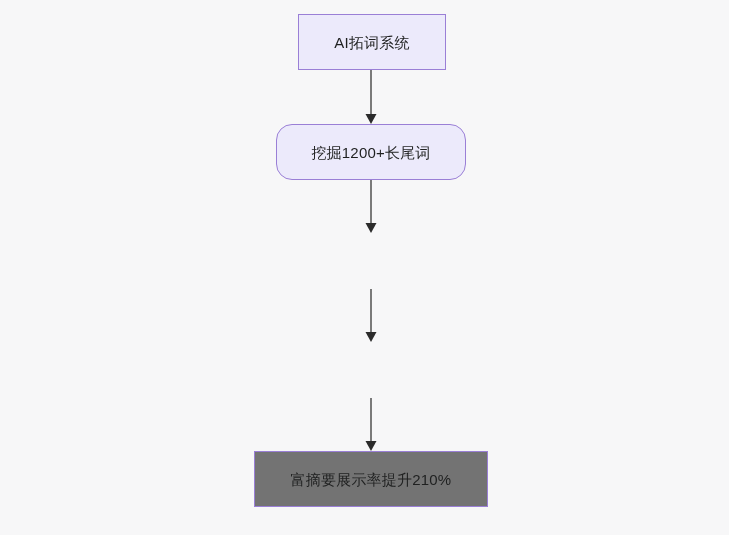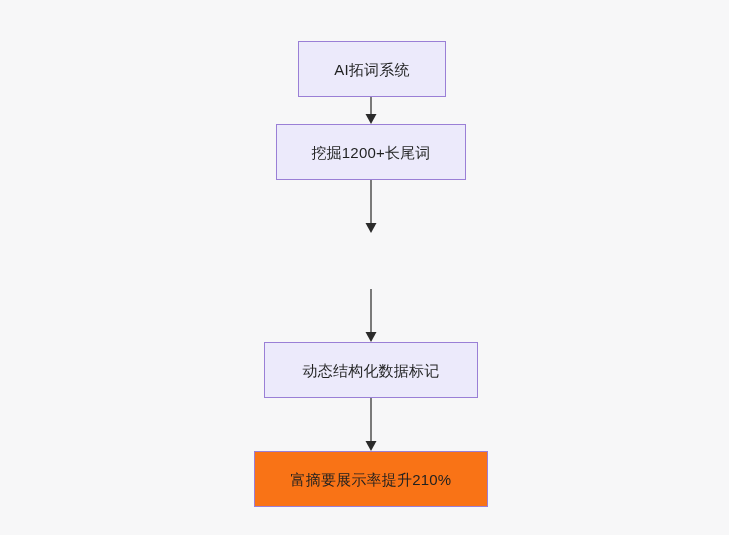--- a/index.html
+++ b/index.html
@@ -66,30 +66,27 @@
         <polygon points="2.5,43 13.5,43 8,53" fill="#2b2b2b"></polygon>
       </svg>
     </div>
   <div class="edge" style="left: 363px; top: 398px; width: 16px; height: 53px;">
       <svg width="16" height="53">
         <line x1="8" y1="0" x2="8" y2="45" stroke="#7a7a7a" stroke-width="2"></line>
         <polygon points="2.5,43 13.5,43 8,53" fill="#2b2b2b"></polygon>
       </svg>
     </div>
 
-  <div class="node" style="left: 298px; top: 14px; width: 148px; height: 56px; background: rgb(236, 234, 251); border-color: rgb(154, 127, 214); color: rgb(31, 32, 32); margin-top: 27px;">
+  <div class="node" style="left: 298px; top: 14px; width: 148px; height: 56px; background: rgb(236, 234, 251); border-color: rgb(154, 127, 214); color: rgb(31, 32, 32);">
     <span class="node-label">AI拓词系统</span>
   </div>
 
-  <div class="node" style="left: 276px; top: 124px; width: 190px; height: 56px; background: rgb(236, 234, 251); border-color: rgb(154, 127, 214); color: rgb(31, 32, 32);">
+  <div class="node" style="left: 276px; top: 124px; width: 190px; height: 56px; background: rgb(236, 234, 251); border-color: rgb(154, 127, 214); color: rgb(31, 32, 32); border-radius: 16px;">
     <span class="node-label">挖掘1200+长尾词</span>
   </div>
 
 
-  <div class="node" style="left: 264px; top: 342px; width: 214px; height: 56px; background: rgb(236, 234, 251); border-color: rgb(154, 127, 214); color: rgb(31, 32, 32);">
-    <span class="node-label">动态结构化数据标记</span>
-  </div>
 
-  <div class="node" style="left: 254px; top: 451px; width: 234px; height: 56px; background: #f97316; border-color: rgb(154, 127, 214); color: rgb(31, 32, 32);">
+  <div class="node" style="left: 254px; top: 451px; width: 234px; height: 56px; background: #737373; border-color: rgb(154, 127, 214); color: rgb(31, 32, 32);">
     <span class="node-label">富摘要展示率提升210%</span>
   </div>
 
 </div>
 
 </body></html>

